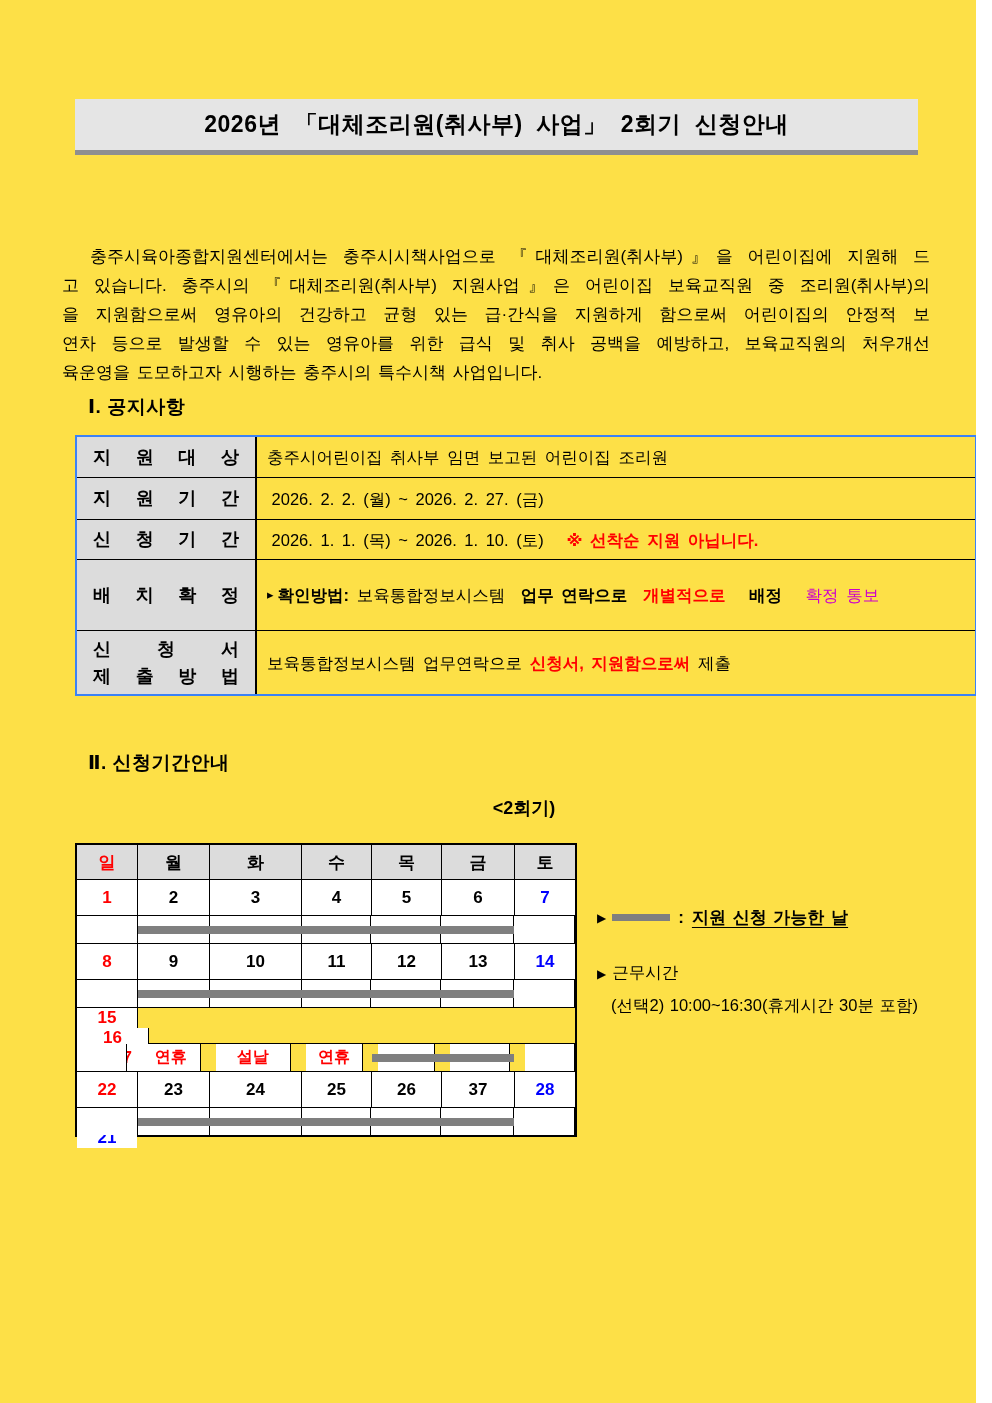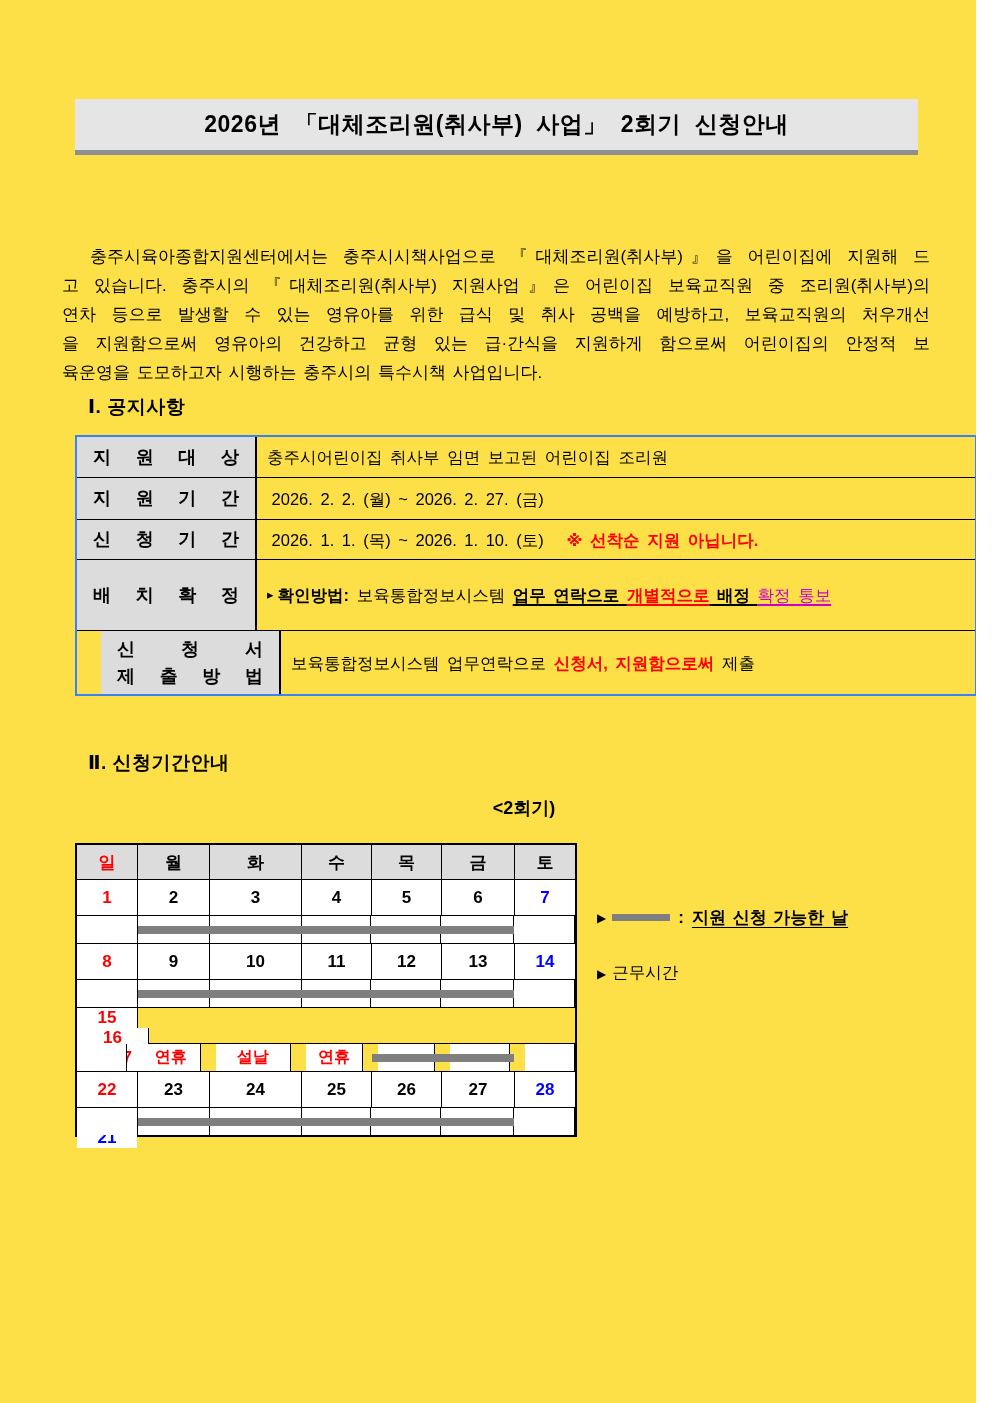--- a/index.html
+++ b/index.html
@@ -20,38 +20,38 @@
   .intro-line{text-align:justify;text-align-last:justify;word-spacing:2px;white-space:normal;}
   .intro-line.first{text-indent:28px;}
   .intro-line.last{text-align-last:left;}
   
   .section-heading{position:absolute;left:88px;font-size:19px;font-weight:bold;letter-spacing:0.5px;}
   #heading-1{top:394px;}
   #heading-2{top:750px;}
   
   #notice-table{position:absolute;left:75px;top:435px;width:898px;border:2px solid #3b82f6;}
   .t1-row{display:flex;border-bottom:1px solid #000;}
-  .t1-row:last-child{border-bottom:none;margin-left:24px;}
+  .t1-row:last-child{border-bottom:none;}
   .t1-label{
     flex:0 0 146px;background:#dcdcdc;border-right:2px solid #000;
     display:flex;flex-direction:column;justify-content:center;
     padding:0 16px;font-size:18px;font-weight:bold;
   }
   .t1-label-line{text-align:justify;text-align-last:justify;line-height:27px;}
   .t1-content{
     flex:1;display:flex;flex-direction:column;justify-content:center;
     padding:0 10px;font-size:16.5px;
   }
   .t1-line{line-height:30px;word-spacing:3px;}
   .t1-line span{white-space:pre-wrap;}
   .bold{font-weight:bold;}
   .red{color:#ff0000;}
   .blue{color:#0000ff;}
   .magenta{color:#cc00cc;}
-  .underline{text-decoration:underline;text-decoration-thickness:1.5px;text-underline-offset:3px;}
+  .underline{text-decoration-thickness:1.5px;text-underline-offset:3px;margin-left:8px;}
   .bullet{font-size:13px;margin-right:4px;vertical-align:2px;}
   
   #round-label{position:absolute;left:75px;top:796px;width:898px;text-align:center;
     font-size:18px;font-weight:bold;}
   
   #calendar{position:absolute;left:75px;top:843px;border:2px solid #000;width:498px;}
   .cal-row{display:flex;border-bottom:1px solid #000;position:relative;}
   .cal-row:last-child{border-bottom:none;}
   .cal-cell{
     display:flex;align-items:center;justify-content:center;
@@ -76,22 +76,22 @@
 
 <div id="page">
 
   <div id="title-banner">
     <span>2026년 「대체조리원(취사부) 사업」 2회기 신청안내</span>
   </div>
 
   <div id="intro">
     <div class="intro-line first">충주시육아종합지원센터에서는 충주시시책사업으로 『대체조리원(취사부)』을 어린이집에 지원해 드</div>
     <div class="intro-line">고 있습니다. 충주시의 『대체조리원(취사부) 지원사업』은 어린이집 보육교직원 중 조리원(취사부)의</div>
+    <div class="intro-line">을 지원함으로써 영유아의 건강하고 균형 있는 급·간식을 지원하게 함으로써 어린이집의 안정적 보</div>
     <div class="intro-line">연차 등으로 발생할 수 있는 영유아를 위한 급식 및 취사 공백을 예방하고, 보육교직원의 처우개선</div>
-    <div class="intro-line">을 지원함으로써 영유아의 건강하고 균형 있는 급·간식을 지원하게 함으로써 어린이집의 안정적 보</div>
     <div class="intro-line last">육운영을 도모하고자 시행하는 충주시의 특수시책 사업입니다.</div>
   </div>
 
   <div class="section-heading" id="heading-1">Ⅰ. 공지사항</div>
 
   <div id="notice-table">
       <div class="t1-row" style="height: 40px;">
         <div class="t1-label">
           <div class="t1-label-line">지 원 대 상</div>
         </div>
@@ -204,21 +204,21 @@
         <div class="cal-cell" style="width: 72px;"></div>
         <div class="cal-cell" style="width: 60px;"></div>
         <div class="cal-bar" style="left: 295px; width: 142px;"></div>
       </div>
       <div class="cal-row" style="height: 35px;">
         <div class="cal-cell red" style="width: 60px;">22</div>
         <div class="cal-cell" style="width: 71px;">23</div>
         <div class="cal-cell" style="width: 91px;">24</div>
         <div class="cal-cell" style="width: 69px;">25</div>
         <div class="cal-cell" style="width: 69px;">26</div>
-        <div class="cal-cell" style="width: 72px;">27</div>
+        <div class="cal-cell" style="width: 72px;">37</div>
         <div class="cal-cell blue" style="width: 60px;">28</div>
       </div>
       <div class="cal-row" style="height: 27px;">
         <div class="cal-cell" style="width: 60px;"></div>
         <div class="cal-cell" style="width: 71px;"></div>
         <div class="cal-cell" style="width: 91px;"></div>
         <div class="cal-cell" style="width: 69px;"></div>
         <div class="cal-cell" style="width: 69px;"></div>
         <div class="cal-cell" style="width: 72px;"></div>
         <div class="cal-cell" style="width: 60px;"></div>
@@ -228,15 +228,16 @@
 
   <div id="legend-available">
     <span class="tri">▶</span>
     <span class="legend-bar"></span>
     <span class="legend-colon">:</span>
     <span id="legend-available-label">지원 신청 가능한 날</span>
   </div>
 
   <div id="legend-hours">
     <div><span class="tri">▶</span><span>근무시간</span></div>
+    <div class="opt">(선택2) 10:00~16:30(휴게시간 30분 포함)</div>
   </div>
 
 </div>
 
 </body></html>

